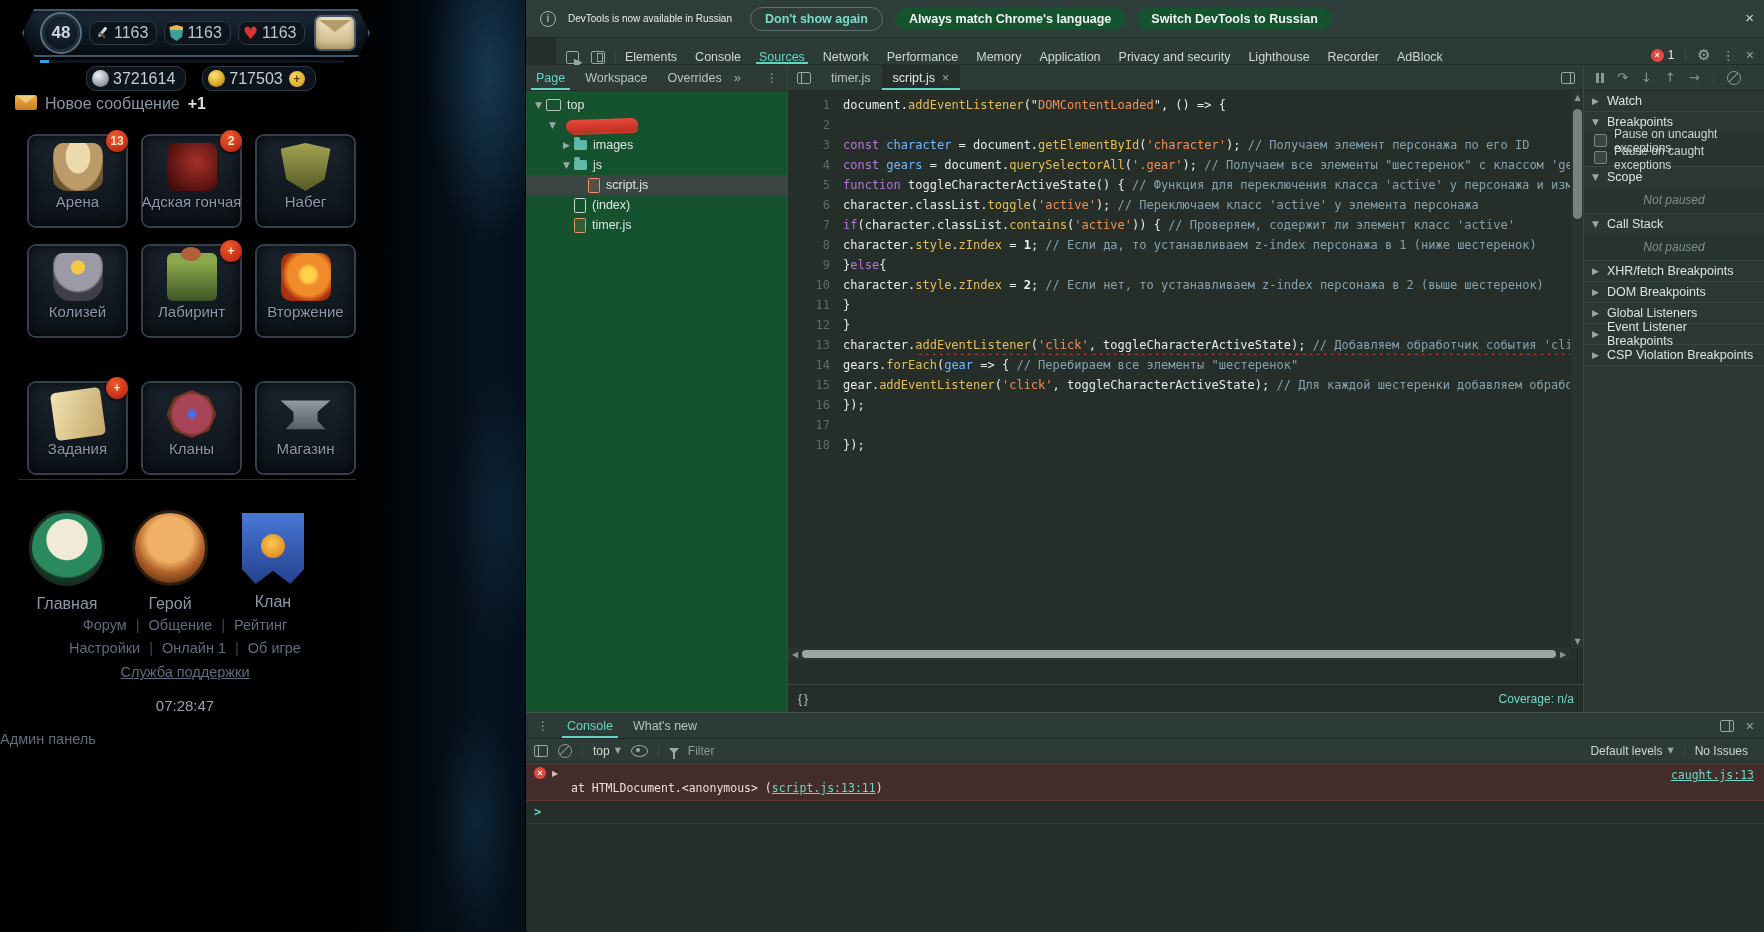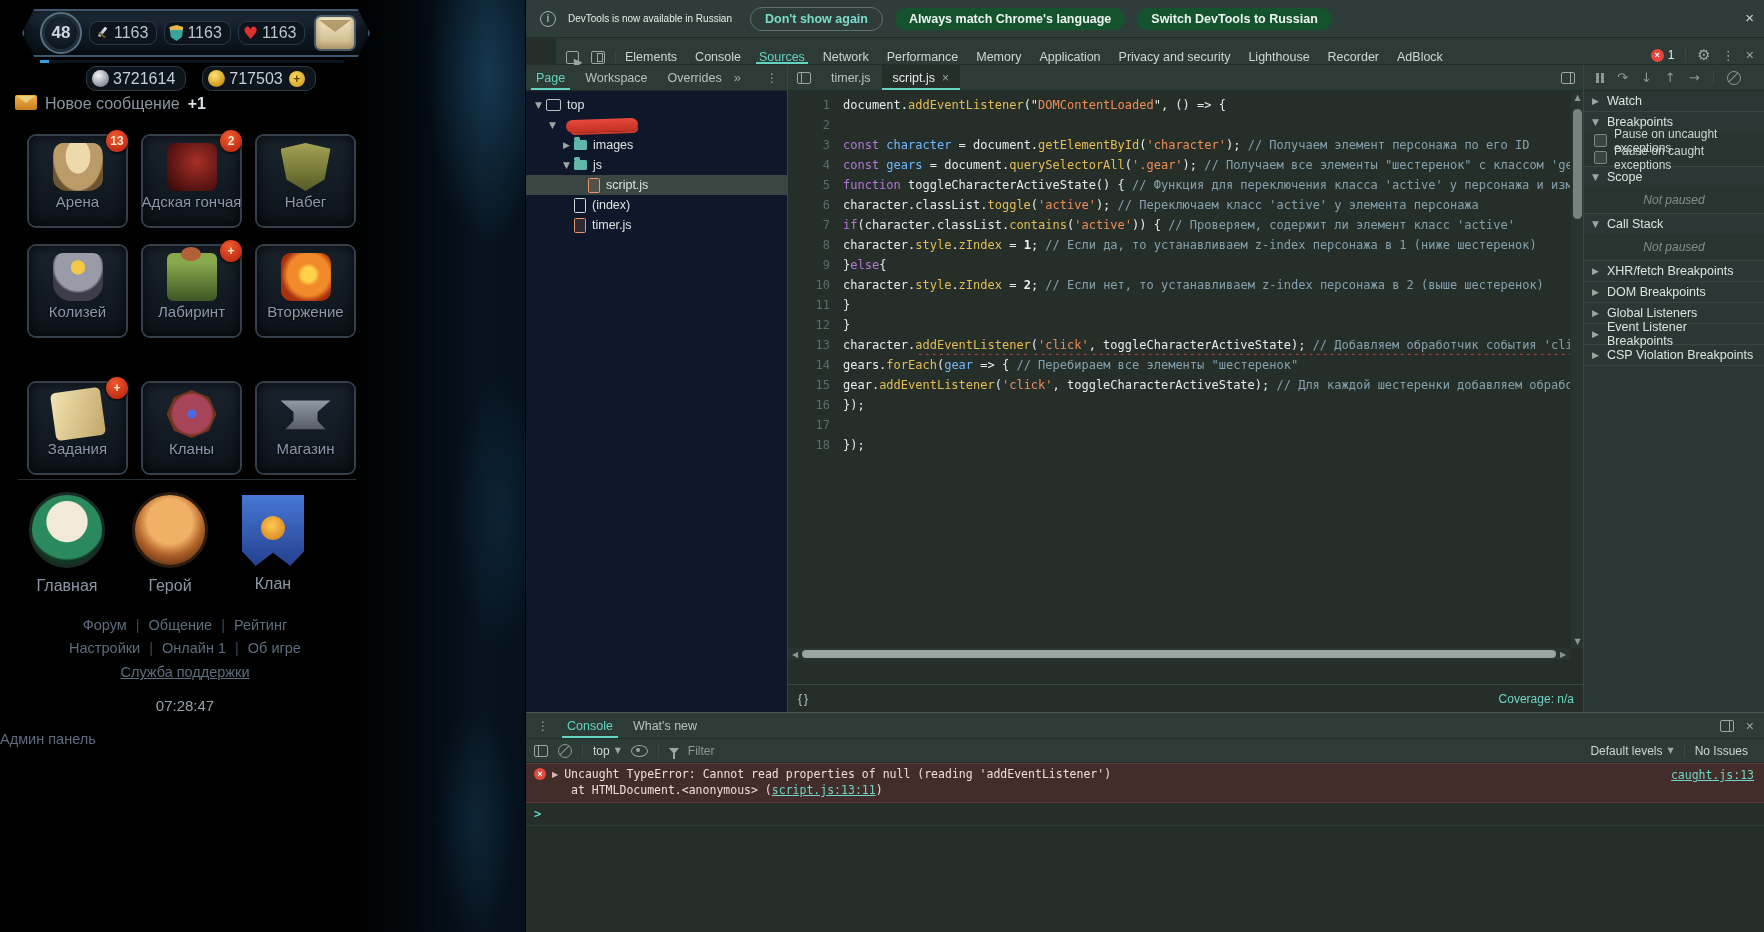--- a/index.html
+++ b/index.html
@@ -77,21 +77,21 @@
   .labyrinth-icon{background:linear-gradient(#8aa84c 20%,#3e5524);border-radius:6px;position:relative;}
   .labyrinth-icon::after{content:'';position:absolute;left:14px;top:-6px;width:20px;height:14px;border-radius:50%;background:#b2603a;}
   .invasion-icon{background:radial-gradient(circle at 55% 45%,#ffd24a 0 18%,#f08a2a 30% 55%,#a8300e 72%);border-radius:10px;}
   .quests-icon{background:linear-gradient(115deg,#f2e4b2,#c3a66a);border-radius:5px;transform:translateX(-50%) rotate(-8deg)!important;}
   .clans-icon{background:radial-gradient(circle at 50% 50%,#4a6ae8 0 11%,#a84458 15% 55%,#6e3420 62%);
     clip-path:polygon(50% 0,85% 15%,100% 50%,85% 85%,50% 100%,15% 85%,0 50%,15% 15%);}
   .shop-icon{background:linear-gradient(#a8b0ba,#454a54);clip-path:polygon(0 22%,100% 22%,74% 46%,74% 64%,90% 82%,10% 82%,26% 64%,26% 46%);}
 
   .gdivider{position:absolute;left:18px;top:479px;width:338px;height:1px;background:#262e36;}
 
-  .gnav{position:absolute;left:22px;top:492px;display:flex;gap:13px;}
+  .gnav{position:absolute;left:22px;top:510px;display:flex;gap:13px;}
   .gnav-item{width:90px;text-align:center;cursor:pointer;}
   .gnav-circ{width:76px;height:76px;margin:0 auto;border-radius:50%;box-shadow:0 0 10px rgba(0,0,0,.9);}
   .home-icon{background:radial-gradient(circle at 50% 38%,#f1ead9 0 36%,#2a8a5e 38% 66%,#123524 70%);border:3px solid #1c2a24;box-sizing:border-box;}
   .hero-icon{background:radial-gradient(circle at 50% 38%,#f0b066 0 40%,#b06228 60%,#4a2410 90%);border:3px solid #2a1c10;box-sizing:border-box;}
   .clanb-icon{width:62px;height:74px;margin:0 auto;background:linear-gradient(#4a7ad9,#24418e);
     clip-path:polygon(0 4%,100% 4%,100% 80%,78% 100%,50% 82%,22% 100%,0 80%);position:relative;}
   .clanb-icon::after{content:'';position:absolute;left:19px;top:24px;width:24px;height:24px;border-radius:50%;
     background:radial-gradient(circle at 45% 40%,#ffca52,#d07818);}
   .gnav-label{margin-top:9px;font-size:16px;color:#8b97a9;}
 
@@ -131,21 +131,21 @@
   .err-badge{display:flex;align-items:center;gap:4px;color:#e6e8e7;font-size:12px;cursor:pointer;}
   .err-circ{width:13px;height:13px;border-radius:50%;background:#e8453c;color:#fff;font-size:9px;
     line-height:13px;text-align:center;font-weight:bold;}
   .gear-icon{font-family:"DejaVu Sans",sans-serif;color:#9aa8a4;font-size:15px;cursor:pointer;}
   .kebab-icon{font-family:"DejaVu Sans",sans-serif;color:#9aa8a4;font-size:13px;cursor:pointer;}
   .close-icon{color:#9aa8a4;font-size:14px;cursor:pointer;}
   .vsep{width:1px;height:14px;background:#3a4742;}
 
   .dt-main{position:absolute;left:0;top:65px;right:0;height:647px;}
   
-  .nav-col{position:absolute;left:0;top:0;bottom:0;width:262px;background:#0f172a;border-right:1px solid #3a4742;box-sizing:border-box;}
+  .nav-col{position:absolute;left:0;top:0;bottom:0;width:262px;background:#14532d;border-right:1px solid #3a4742;box-sizing:border-box;}
   .subtabs{height:26px;background:#2d3b37;display:flex;align-items:stretch;border-bottom:1px solid #222c29;box-sizing:border-box;}
   .subtab{display:flex;align-items:center;padding:0 10px;font-size:12.5px;color:#b8c2bf;cursor:pointer;position:relative;}
   .subtab.active{color:#63d3c2;}
   .subtab.active::after{content:'';position:absolute;left:5px;right:5px;bottom:0;height:2.5px;background:#63d3c2;}
   .subtabs .more{margin-left:2px;display:flex;align-items:center;color:#9aa8a4;font-size:13px;cursor:pointer;}
   .subtabs .menu3{margin-left:auto;display:flex;align-items:center;padding:0 9px;color:#9aa8a4;cursor:pointer;font-family:"DejaVu Sans",sans-serif;}
   .tree{padding-top:4px;}
   .trow{height:20px;display:flex;align-items:center;font-size:12.5px;color:#dde3e1;cursor:pointer;white-space:nowrap;}
   .trow.sel{background:#3b4642;}
   .texp{width:13px;text-align:center;color:#9aa8a4;font-size:9px;flex:none;font-family:"DejaVu Sans",sans-serif;}
@@ -619,21 +619,20 @@
           <span class="dd-caret">▼</span>
         </span>
         <span class="vsep"></span>
         <span>No Issues</span>
       </span>
     </div>
     <div class="con-err">
       <div class="err-line1">
         <span class="xcirc">×</span>
         <span class="err-exp">▶</span>
-        <span>Uncaught TypeError: Cannot read properties of null (reading 'addEventListener')</span>
       </div>
       <div class="err-line2">
         <span>at HTMLDocument.&lt;anonymous&gt; (</span><span class="tlink">script.js:13:11</span><span>)</span>
       </div>
       <span class="err-src tlink">caught.js:13</span>
     </div>
     <div class="prompt">
       <span class="chev">&gt;</span>
     </div>
   </div>

